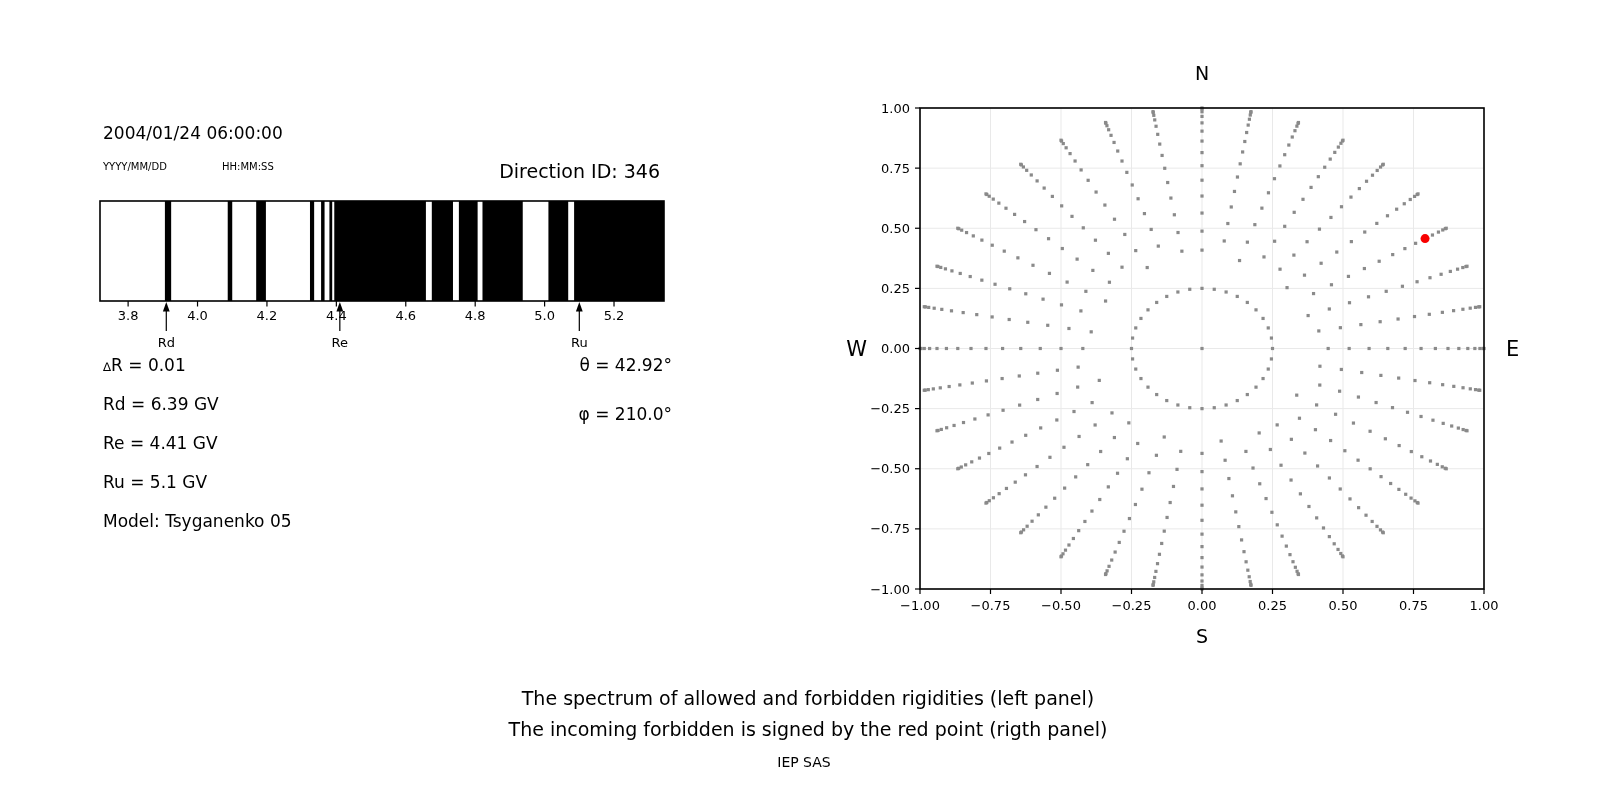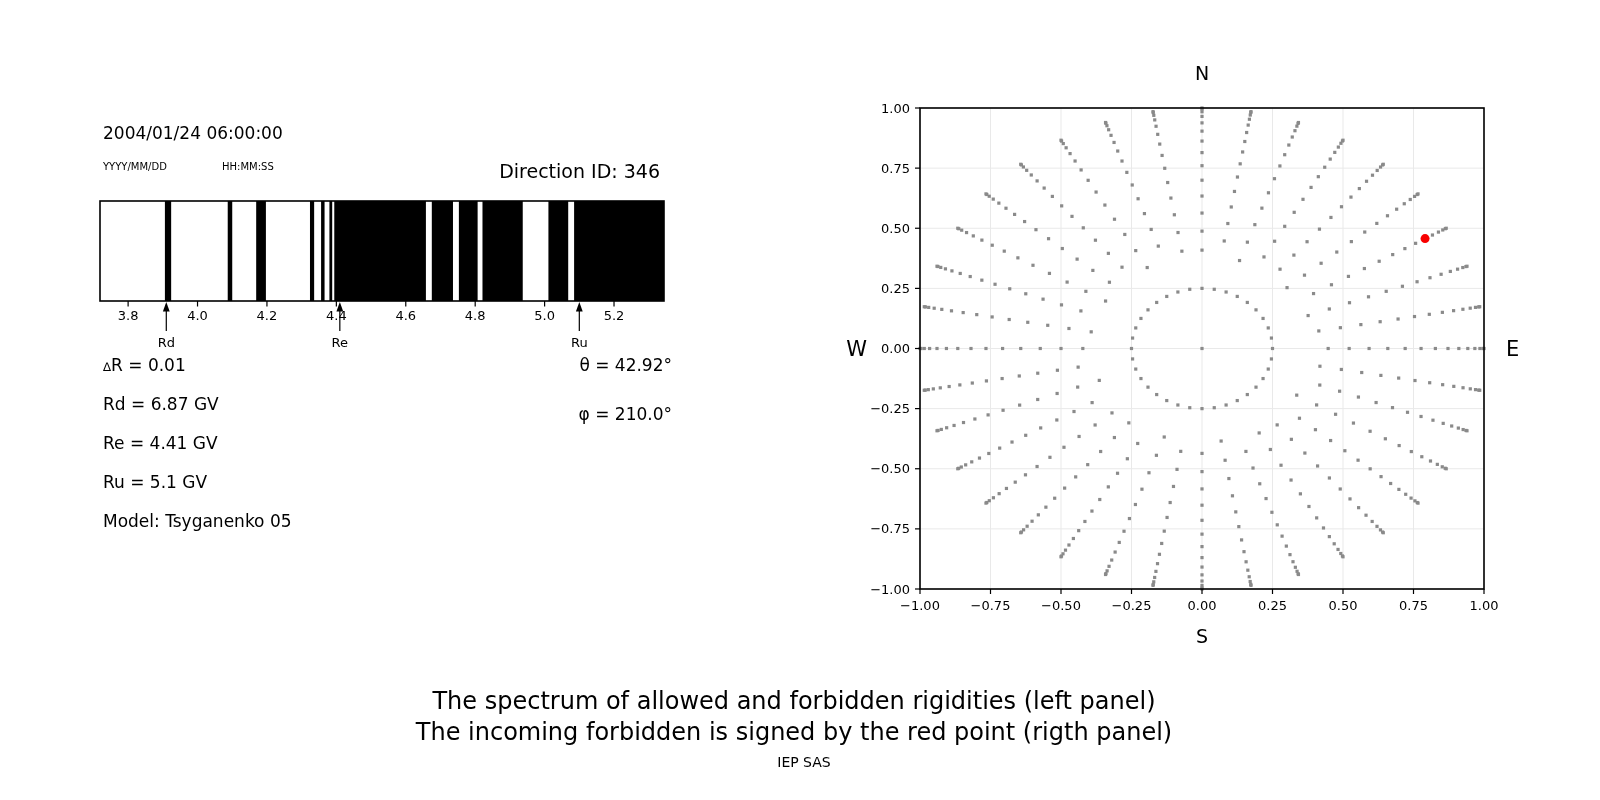--- a/index.html
+++ b/index.html
@@ -2,21 +2,21 @@
 <html><head>
 <meta charset="utf-8">
 <style>
   html,body{margin:0;padding:0;background:#ffffff;}
   #canvas{position:relative;width:1600px;height:800px;background:#ffffff;overflow:hidden;
           font-family:"DejaVu Sans", sans-serif;color:#000;}
   .abs{position:absolute;white-space:nowrap;}
   .t17{font-size:17px;line-height:1.2;}
   .t19{font-size:19px;line-height:1.2;}
   .t12{font-size:10px;line-height:1.2;}
-  .cap{font-size:24px;line-height:1.2;text-align:center;width:1584px;left:2px;}
+  .cap{font-size:19px;line-height:1.2;text-align:center;width:1584px;left:16px;}
   .credit{font-size:14px;text-align:center;width:1600px;left:4px;}
   .rt{text-align:right;}
   .deltaSmall{font-size:12px;}
   svg{position:absolute;overflow:visible;}
   svg text{font-family:"DejaVu Sans", sans-serif;fill:#000;}
 </style>
 </head>
 <body>
 
 <div id="canvas">
@@ -70,21 +70,21 @@
         <text x="259.83015384615385" y="157" text-anchor="middle" font-size="13px">Re</text>
       </g>
       <g>
         <line x1="499.3132307692306" y1="141" x2="499.3132307692306" y2="119" stroke="#000" stroke-width="1.2"></line>
         <polygon points="499.3132307692306,112 495.9132307692306,121.5 502.71323076923056,121.5" fill="#000"></polygon>
         <text x="499.3132307692306" y="157" text-anchor="middle" font-size="13px">Ru</text>
       </g>
     </svg>
 
   <div class="abs t17" style="left:103px;top:355px"><span class="deltaSmall">∆</span><span>R = 0.01</span></div>
-  <div class="abs t17" style="left:103px;top:394px">Rd = 6.87 GV</div>
+  <div class="abs t17" style="left:103px;top:394px">Rd = 6.39 GV</div>
   <div class="abs t17" style="left:103px;top:433px">Re = 4.41 GV</div>
   <div class="abs t17" style="left:103px;top:472px">Ru = 5.1 GV</div>
   <div class="abs t17" style="left:103px;top:511px">Model: Tsyganenko 05</div>
   <div class="abs t17 rt" style="right:928px;top:355px">θ = 42.92°</div>
   <div class="abs t17 rt" style="right:928px;top:404px">φ = 210.0°</div>
 
   <svg id="direction-svg" style="left:820px;top:50px" width="700" height="610">
       <g>
         <line x1="100" y1="58" x2="100" y2="539" stroke="#e9e9e9" stroke-width="1"></line>
         <line x1="100" y1="539" x2="664" y2="539" stroke="#e9e9e9" stroke-width="1"></line>

